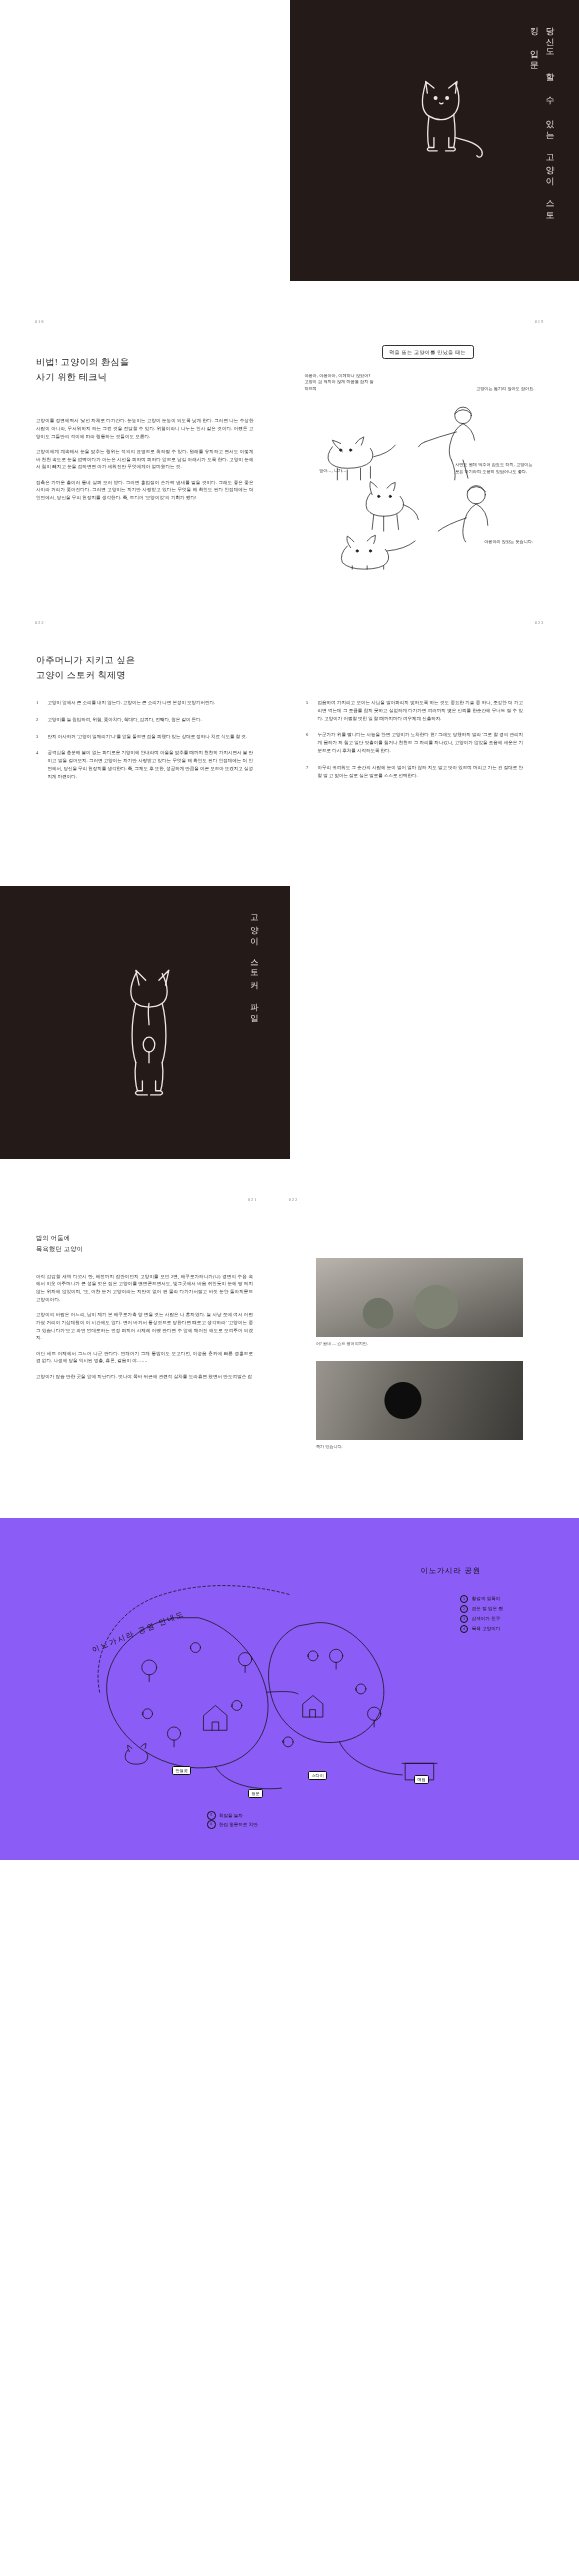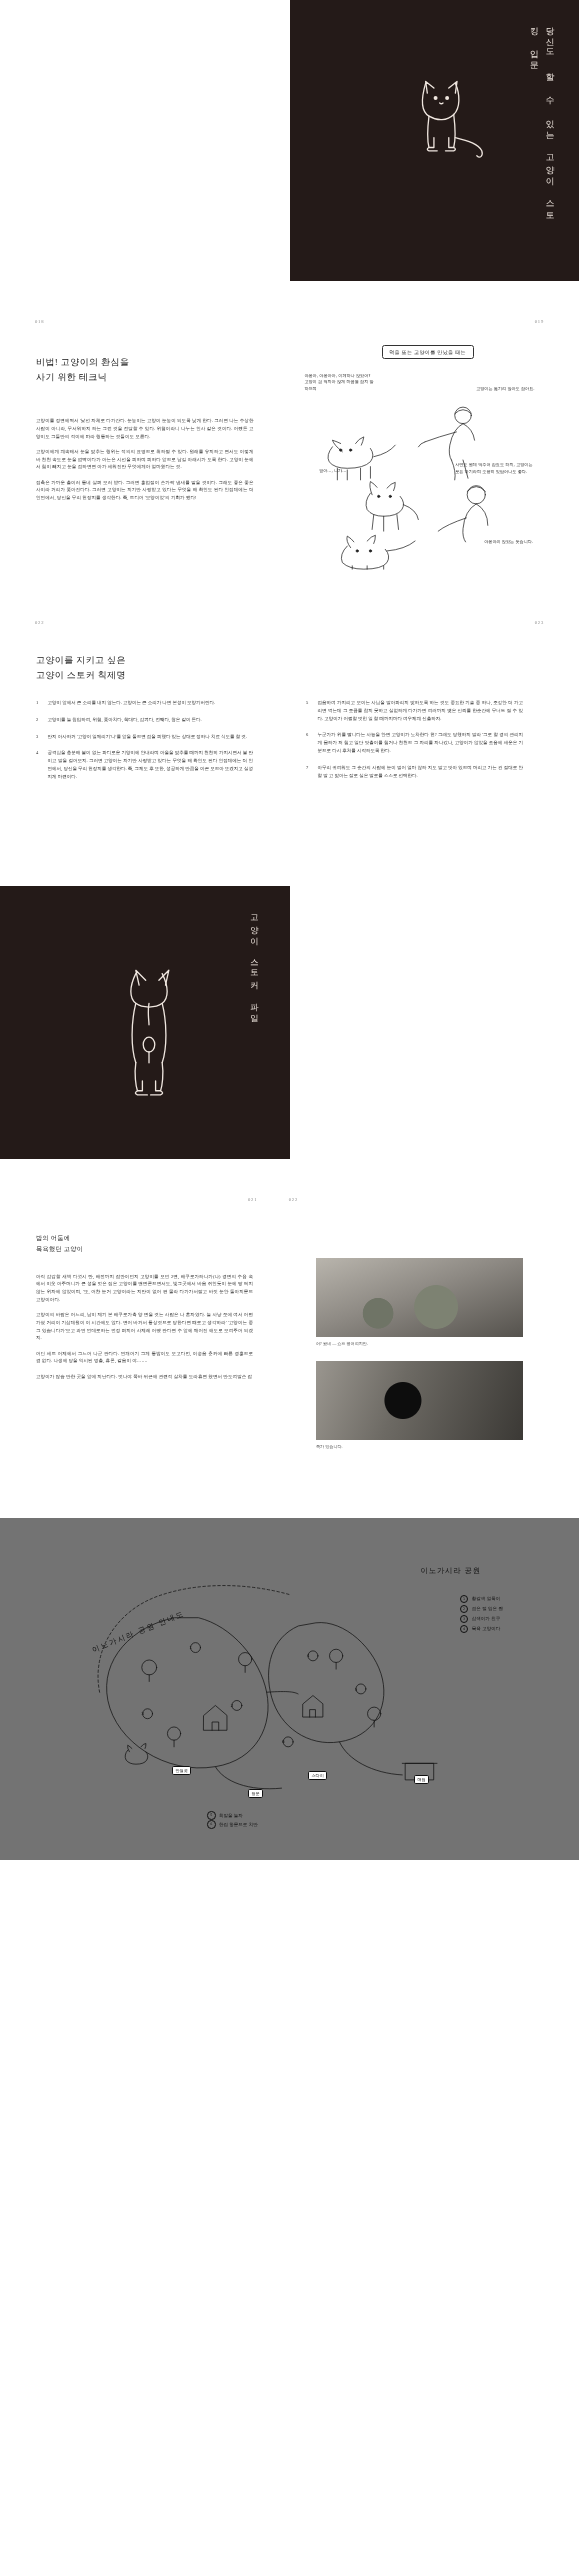--- a/index.html
+++ b/index.html
@@ -247,21 +247,21 @@
     font-size: 4.1px;
     color: #444;
     margin: 4.1px 0 13.2px 0;
     line-height: 6.6px;
   }
 
   
   .spread6 {
     height: 342px;
     position: relative;
-    background: #737373;
+    background: #8b5cf6;
   }
   .map-title {
     position: absolute;
     right: 98px;
     top: 48px;
     font-family: "DejaVu Sans", sans-serif;
     font-size: 7.4px;
     letter-spacing: 0.8px;
     color: #111;
   }
@@ -413,21 +413,21 @@
 </div>
 
 <div class="gap"></div>
 
 <div class="page spread3">
   <div class="pg-num-row">
     <span class="pg-left">022</span>
     <span class="pg-right">023</span>
   </div>
 
-  <div class="rules-title" style="white-space:pre-line;">고양이를 지키고 싶은
+  <div class="rules-title" style="white-space:pre-line;">아주머니가 지키고 싶은
 고양이 스토커 칙제명</div>
 
   <div class="rules-col a">
     <div class="rule-item">
       <div class="rule-num">1</div>
       <div class="rule-txt">고양이 앞에서 큰 소리를 내지 않는다. 고양이는 큰 소리가 나면 본성이 모양기버린다.</div>
     </div>
     <div class="rule-item">
       <div class="rule-num">2</div>
       <div class="rule-txt">고양이를 늘 침입하여, 위협, 쫓아치다, 학대다, 감겨다, 전째다, 찮은 같이 든다.</div>

